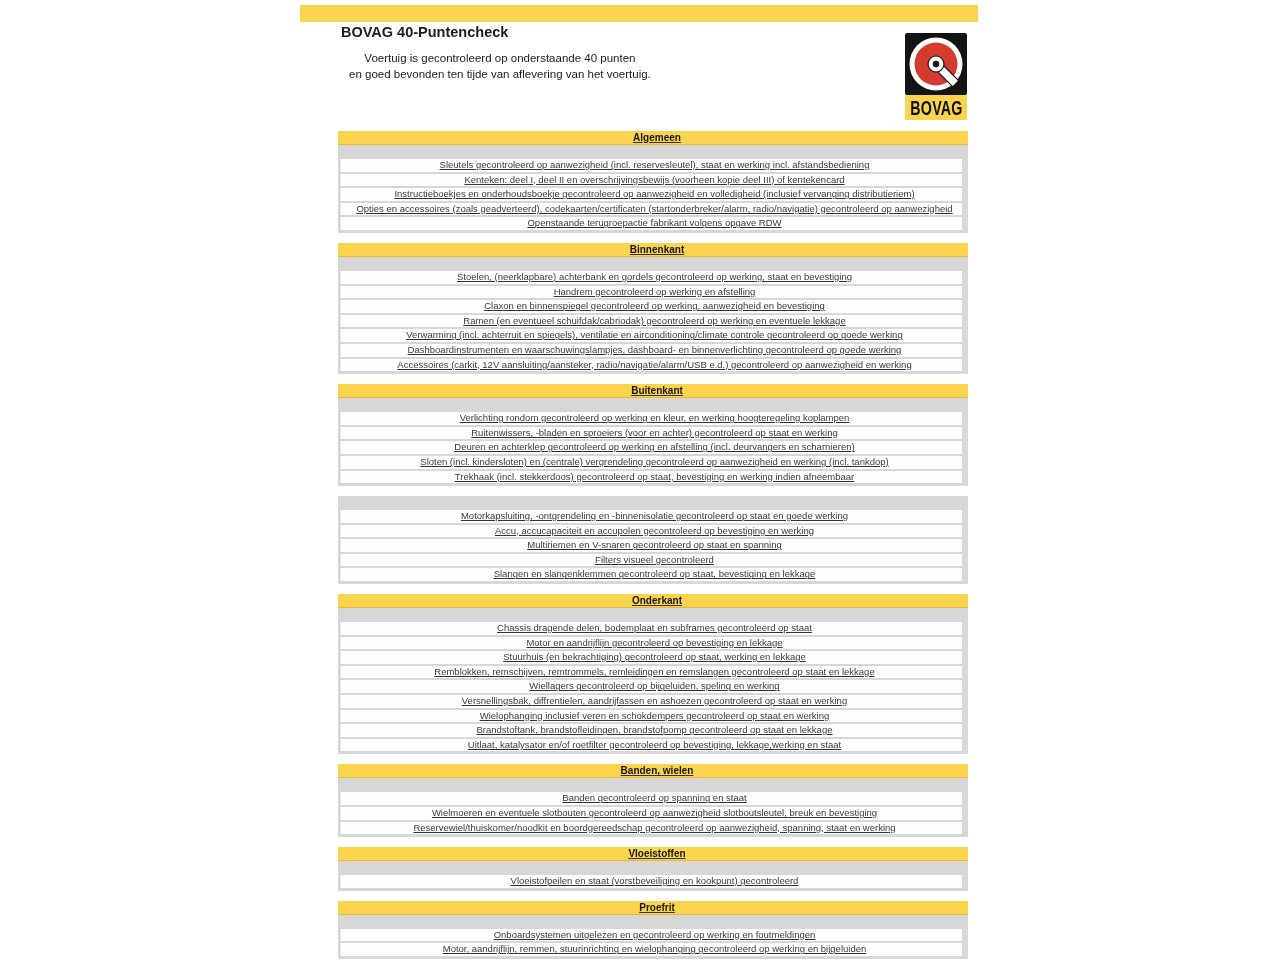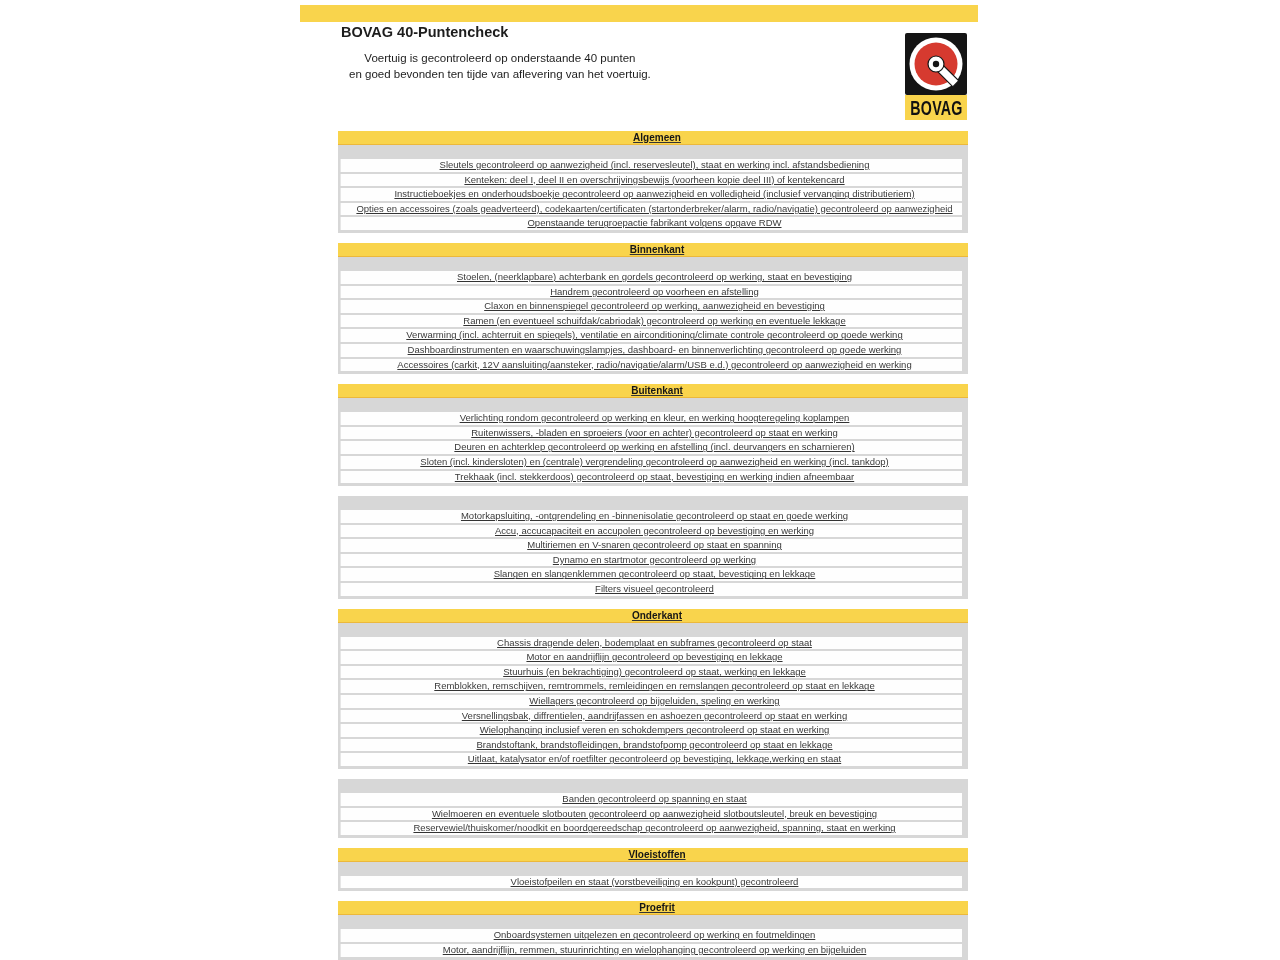--- a/index.html
+++ b/index.html
@@ -94,21 +94,21 @@
   </section>
 
   <section class="section">
     <div class="section-header">Binnenkant</div>
     <div class="rows">
   <div class="row">
     <span class="row-text">Stoelen, (neerklapbare) achterbank en gordels gecontroleerd op werking, staat en bevestiging</span>
   </div>
 
   <div class="row">
-    <span class="row-text">Handrem gecontroleerd op voorheen en afstelling</span>
+    <span class="row-text">Handrem gecontroleerd op werking en afstelling</span>
   </div>
 
   <div class="row">
     <span class="row-text">Claxon en binnenspiegel gecontroleerd op werking, aanwezigheid en bevestiging</span>
   </div>
 
   <div class="row">
     <span class="row-text">Ramen (en eventueel schuifdak/cabriodak) gecontroleerd op werking en eventuele lekkage</span>
   </div>
 
@@ -160,31 +160,28 @@
   </div>
 
   <div class="row">
     <span class="row-text">Accu, accucapaciteit en accupolen gecontroleerd op bevestiging en werking</span>
   </div>
 
   <div class="row">
     <span class="row-text">Multiriemen en V-snaren gecontroleerd op staat en spanning</span>
   </div>
 
-  <div class="row">
-    <span class="row-text">Dynamo en startmotor gecontroleerd op werking</span>
+
+  <div class="row">
+    <span class="row-text">Filters visueel gecontroleerd</span>
   </div>
 
   <div class="row">
     <span class="row-text">Slangen en slangenklemmen gecontroleerd op staat, bevestiging en lekkage</span>
   </div>
-
-  <div class="row">
-    <span class="row-text">Filters visueel gecontroleerd</span>
-  </div>
 </div>
   </section>
 
   <section class="section">
     <div class="section-header">Onderkant</div>
     <div class="rows">
   <div class="row">
     <span class="row-text">Chassis dragende delen, bodemplaat en subframes gecontroleerd op staat</span>
   </div>
 
@@ -216,20 +213,21 @@
     <span class="row-text">Brandstoftank, brandstofleidingen, brandstofpomp gecontroleerd op staat en lekkage</span>
   </div>
 
   <div class="row">
     <span class="row-text">Uitlaat, katalysator en/of roetfilter gecontroleerd op bevestiging, lekkage,werking en staat</span>
   </div>
 </div>
   </section>
 
   <section class="section">
+    <div class="section-header">Banden, wielen</div>
     <div class="rows">
   <div class="row">
     <span class="row-text">Banden gecontroleerd op spanning en staat</span>
   </div>
 
   <div class="row">
     <span class="row-text">Wielmoeren en eventuele slotbouten gecontroleerd op aanwezigheid slotboutsleutel, breuk en bevestiging</span>
   </div>
 
   <div class="row">

